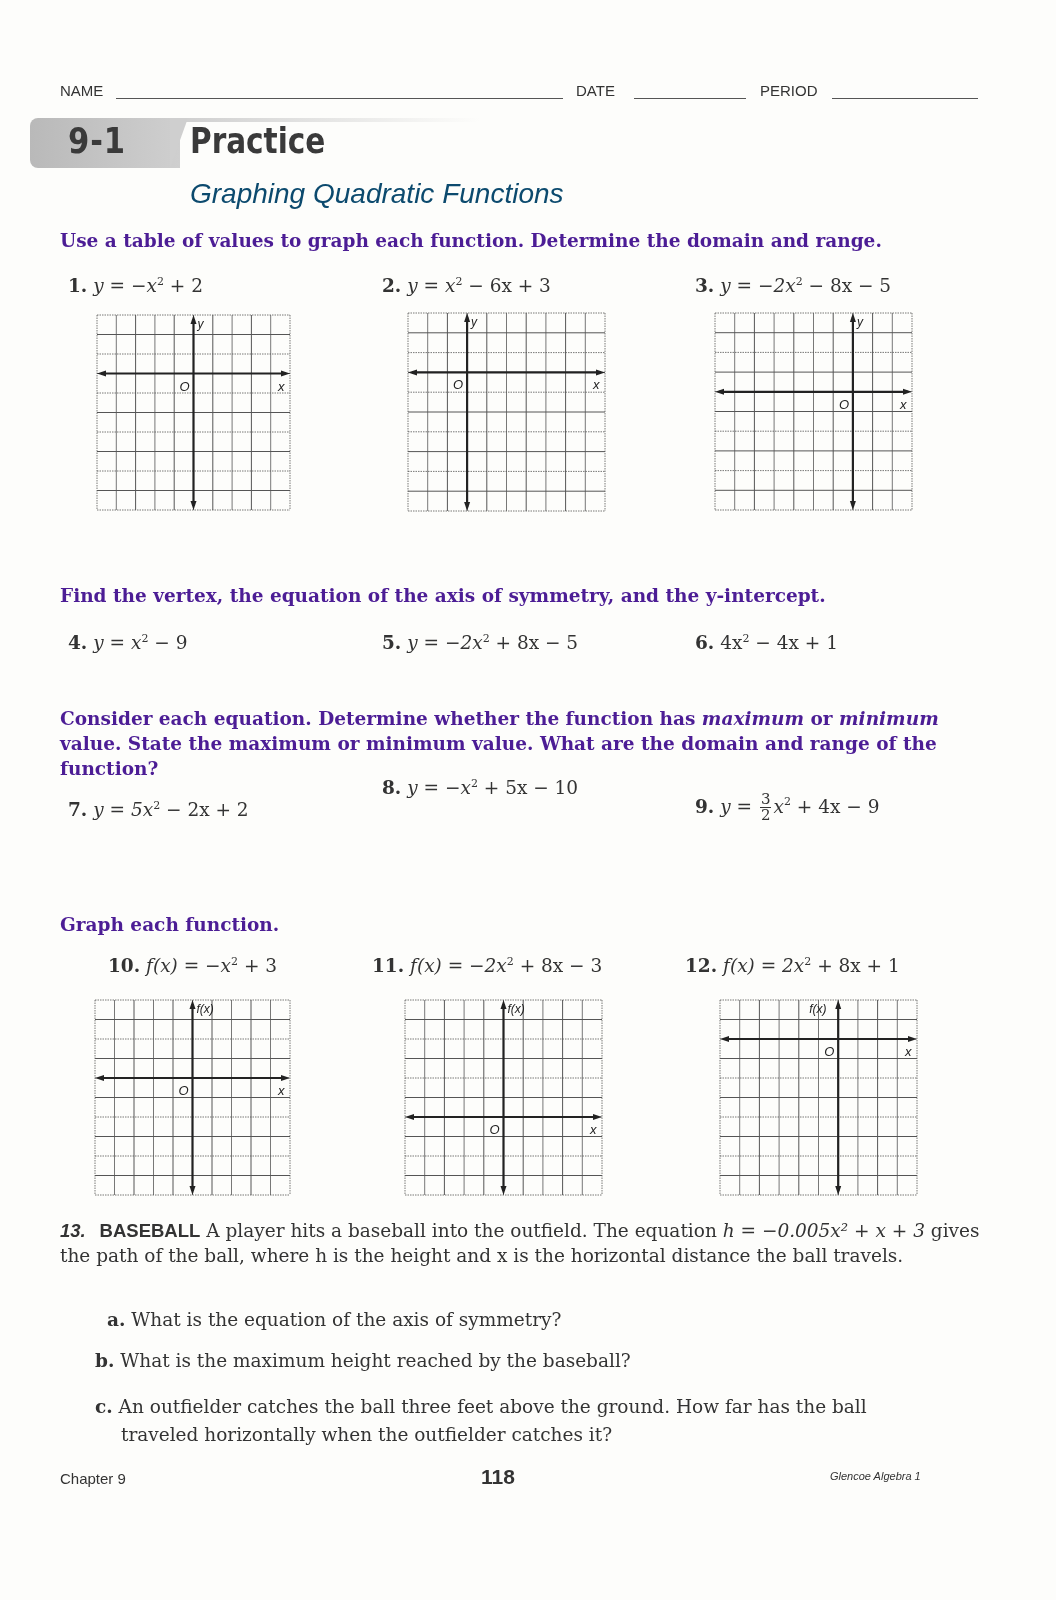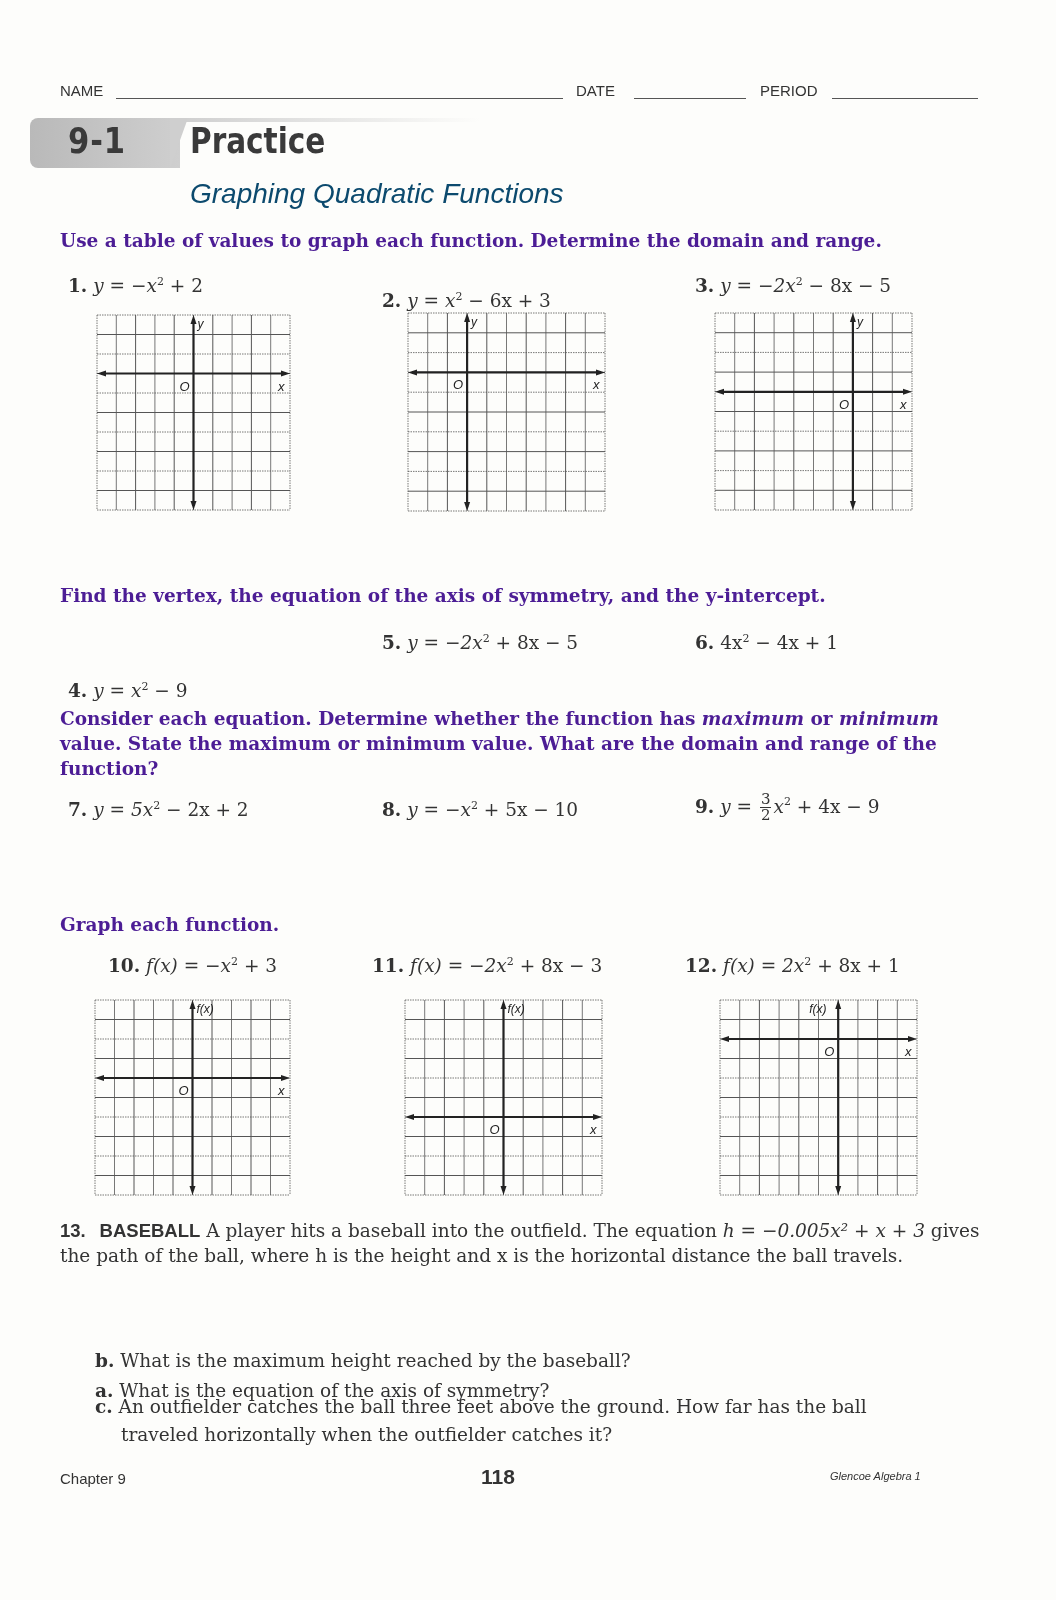--- a/index.html
+++ b/index.html
@@ -18,21 +18,21 @@
   .instr em { font-style:italic; }
   .prob { position:absolute; font-family:"DejaVu Serif", serif; font-size:18.5px; color:#333; white-space:nowrap; }
   .prob .num { font-weight:bold; }
   .prob sup { font-size:11px; vertical-align:super; line-height:0; }
   .frac { display:inline-block; vertical-align:middle; text-align:center; font-size:15px; line-height:15px; margin:0 2px; }
   .frac span { display:block; }
   .frac .top { border-bottom:1px solid #333; padding:0 1px; }
   .grid { position:absolute; }
   .q13 { position:absolute; left:60px; top:1218px; width:930px; font-family:"DejaVu Serif", serif; font-size:18.5px; color:#333; line-height:25px; }
   .q13 .bb { font-family:"Liberation Sans", sans-serif; font-weight:bold;padding-left:8px; }
-  .q13 .numb { font-family:"Liberation Sans", sans-serif; font-weight:bold; }
+  .q13 .numb { font-family:"Liberation Sans", sans-serif; font-weight:bold;font-style:italic; }
   .sub { position:absolute; left:95px; font-family:"DejaVu Serif", serif; font-size:18.5px; color:#333; line-height:28px; width:880px; }
   .sub .lbl { font-weight:bold; }
   .footer { position:absolute; top:1465px; font-family:"Liberation Sans", sans-serif; color:#333; }
 </style>
 </head>
 <body>
 
 <div>
   <span class="abs sans hdr-label" style="left:60px;top:82px;">NAME</span>
   <div class="line" style="left:116px;top:98px;width:447px;"></div>
@@ -50,21 +50,21 @@
   <span class="practice">Practice</span>
   <span class="subtitle">Graphing Quadratic Functions</span>
 </div>
 
 <div class="instr" style="top:228px;">Use a table of values to graph each function. Determine the domain and range.</div>
 
 <div class="prob" style="left:68px;top:275px;">
   <span class="num">1.</span>
   <i>y = −x</i><sup>2</sup><span> + 2</span>
 </div>
-<div class="prob" style="left:382px;top:275px;margin-top:15px;">
+<div class="prob" style="left:382px;top:275px;">
   <span class="num">2.</span>
   <i>y = x</i><sup>2</sup><span> − 6x + 3</span>
 </div>
 <div class="prob" style="left:695px;top:275px;">
   <span class="num">3.</span>
   <i>y = −2x</i><sup>2</sup><span> − 8x − 5</span>
 </div>
 
 <div class="grid" id="g1" style="left:97px;top:315px;width:193px;height:195px;"><svg width="195" height="197" style="overflow: visible;">
       <line x1="0" y1="0" x2="0" y2="195" stroke="#555" stroke-width="0.8" stroke-dasharray="1.5,1"></line>
@@ -160,41 +160,41 @@
       <polygon points="197,78.8 188,75.8 188,81.8" fill="#222"></polygon>
       <line x1="137.9" y1="4" x2="137.9" y2="193" stroke="#222" stroke-width="2.2"></line>
       <polygon points="137.9,0 134.9,9 140.9,9" fill="#222"></polygon>
       <polygon points="137.9,197 134.9,188 140.9,188" fill="#222"></polygon>
       <text x="123.9" y="95.8" font-family="Liberation Sans, sans-serif" font-style="italic" font-size="13" fill="#222">O</text>
       <text x="185" y="95.8" font-family="Liberation Sans, sans-serif" font-style="italic" font-size="13" fill="#222">x</text>
       <text x="141.9" y="13" font-family="Liberation Sans, sans-serif" font-style="italic" font-size="12" fill="#222">y</text>
     </svg></div>
 
 <div class="instr" style="top:583px;">Find the vertex, the equation of the axis of symmetry, and the y-intercept.</div>
-<div class="prob" style="left:68px;top:632px;margin-top:48px;">
+<div class="prob" style="left:68px;top:632px;">
   <span class="num">4.</span>
   <i>y = x</i><sup>2</sup><span> − 9</span>
 </div>
 <div class="prob" style="left:382px;top:632px;">
   <span class="num">5.</span>
   <i>y = −2x</i><sup>2</sup><span> + 8x − 5</span>
 </div>
 <div class="prob" style="left:695px;top:632px;">
   <span class="num">6.</span>
   <span>4x</span><sup>2</sup><span> − 4x + 1</span>
 </div>
 
 <div class="instr" style="top:706px;">
   <span>Consider each equation. Determine whether the function has </span><em>maximum</em><span> or </span><em>minimum</em><span> value. State the maximum or minimum value. What are the domain and range of the function?</span>
 </div>
 <div class="prob" style="left:68px;top:799px;">
   <span class="num">7.</span>
   <i>y = 5x</i><sup>2</sup><span> − 2x + 2</span>
 </div>
-<div class="prob" style="left:382px;top:799px;">
+<div class="prob" style="left:382px;top:777px;">
   <span class="num">8.</span>
   <i>y = −x</i><sup>2</sup><span> + 5x − 10</span>
 </div>
 <div class="prob" style="left:695px;top:792px;">
   <span class="num">9.</span>
   <i>y = </i><span class="frac"><span class="top">3</span><span>2</span></span><i>x</i><sup>2</sup><span> + 4x − 9</span>
 </div>
 
 <div class="instr" style="top:912px;">Graph each function.</div>
 <div class="prob" style="left:60px;top:955px;margin-left:48px;">
@@ -308,21 +308,21 @@
       <text x="104.19999999999999" y="56" font-family="Liberation Sans, sans-serif" font-style="italic" font-size="13" fill="#222">O</text>
       <text x="185" y="56" font-family="Liberation Sans, sans-serif" font-style="italic" font-size="13" fill="#222">x</text>
       <text x="89.19999999999999" y="13" font-family="Liberation Sans, sans-serif" font-style="italic" font-size="12" fill="#222">f(x)</text>
     </svg></div>
 
 <div class="q13">
   <span class="numb">13.</span>
   <span class="bb">BASEBALL</span><span> A player hits a baseball into the outfield. The equation </span><i>h = −0.005x² + x + 3</i><span> gives the path of the ball, where h is the height and x is the horizontal distance the ball travels.</span>
 </div>
 
-<div class="sub" style="top:1377px;">
+<div class="sub" style="top:1306px;margin-left:12px;">
   <span class="lbl">a.</span>
   <span>What is the equation of the axis of symmetry?</span>
 </div>
 <div class="sub" style="top:1347px;">
   <span class="lbl">b.</span>
   <span>What is the maximum height reached by the baseball?</span>
 </div>
 <div class="sub" style="top:1349px;text-indent:-26px;padding-left:26px;width:820px;margin-top:44px;">
   <span class="lbl">c.</span>
   <span>An outfielder catches the ball three feet above the ground. How far has the ball traveled horizontally when the outfielder catches it?</span>

